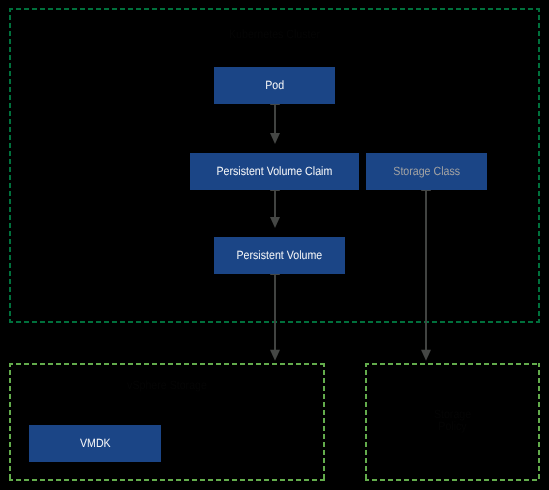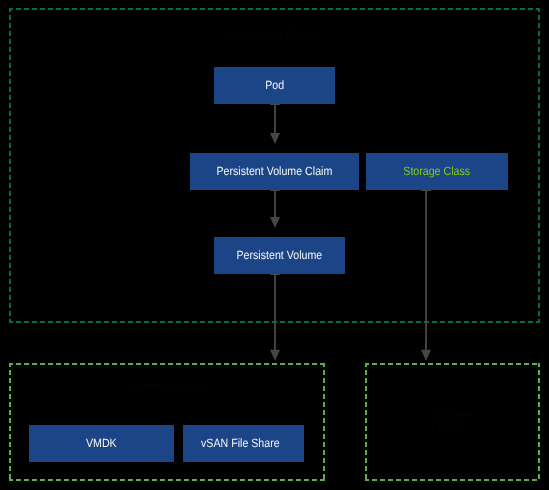--- a/index.html
+++ b/index.html
@@ -99,25 +99,22 @@
 <div class="zone-label" style="left: 9px; width: 531px; top: 28.3px; color: rgb(5, 5, 5);">Kubernetes Cluster</div>
     <div class="zone-label" style="left: 9px; width: 316px; top: 379.4px; color: rgb(5, 5, 5);">vSphere Storage</div>
     <div class="zone-label" style="left: 365px; width: 175px; top: 407.5px; color: rgb(5, 5, 5);">Storage
 Policy</div>
     <div class="node" style="left: 214px; top: 58px; width: 121px; height: 37px; background: rgb(27, 69, 134); color: rgb(244, 245, 247);">
       <span>Pod</span>
     </div>
     <div class="node" style="left: 190px; top: 144px; width: 169px; height: 37px; background: rgb(27, 69, 134); color: rgb(244, 245, 247);">
       <span>Persistent Volume Claim</span>
     </div>
-    <div class="node" style="left: 366px; top: 144px; width: 142px; height: 37px; background: rgb(27, 69, 134); color: #84cc16;">
+    <div class="node" style="left: 366px; top: 144px; width: 121px; height: 37px; background: rgb(27, 69, 134); color: #a3a3a3;">
       <span>Storage Class</span>
     </div>
     <div class="node" style="left: 214px; top: 228px; width: 131px; height: 37px; background: rgb(27, 69, 134); color: rgb(244, 245, 247);">
       <span>Persistent Volume</span>
     </div>
-    <div class="node" style="left: 29px; top: 416px; width: 145px; height: 37px; background: rgb(27, 69, 134); color: rgb(244, 245, 247);">
+    <div class="node" style="left: 29px; top: 416px; width: 132px; height: 37px; background: rgb(27, 69, 134); color: rgb(244, 245, 247);">
       <span>VMDK</span>
-    </div>
-    <div class="node" style="left: 183px; top: 416px; width: 121px; height: 37px; background: rgb(27, 69, 134); color: rgb(244, 245, 247);">
-      <span style="margin-right: 6.4px;">vSAN File Share</span>
     </div>
   </div>
 
 </body></html>

